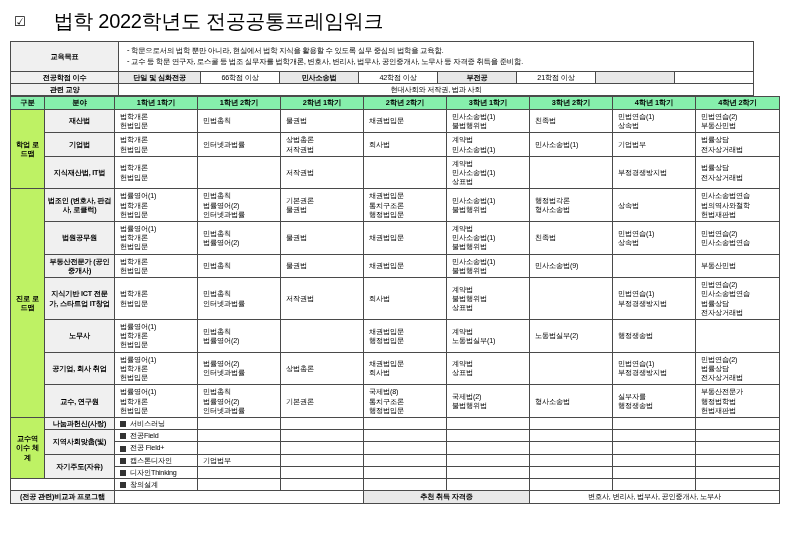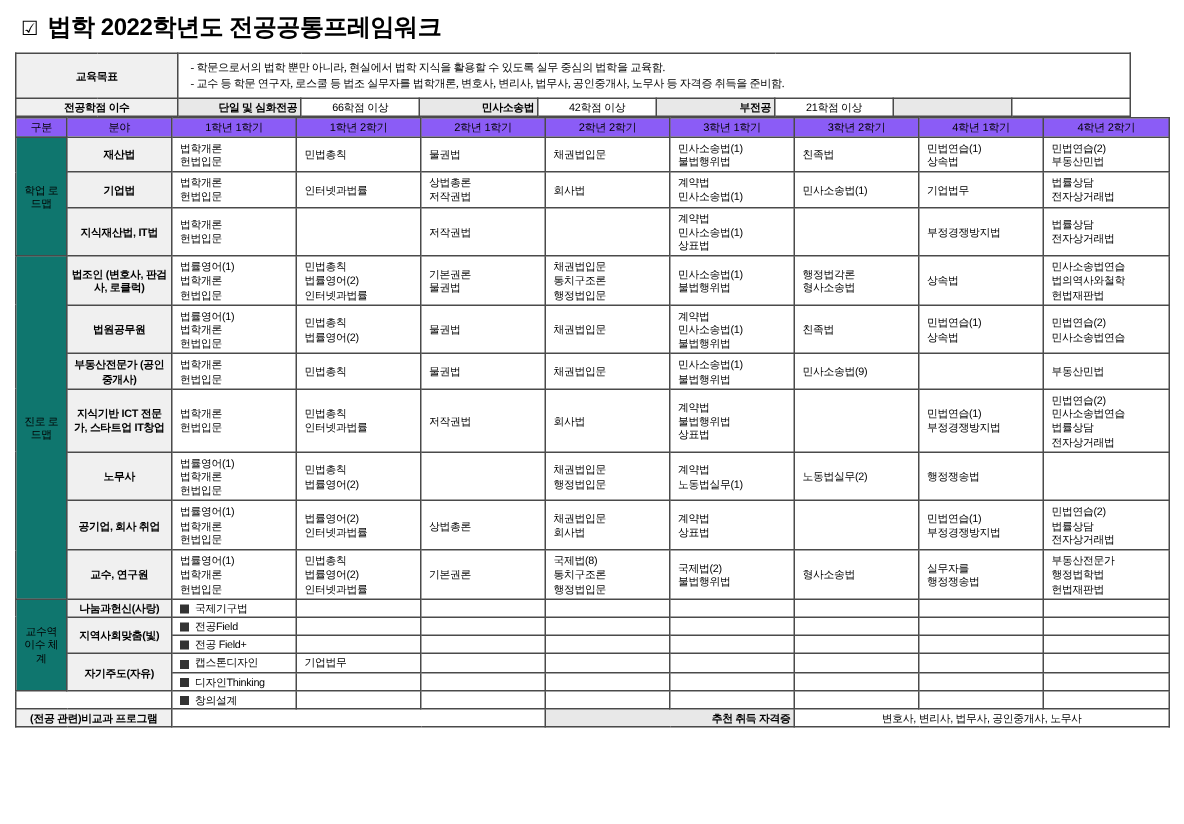--- a/index.html
+++ b/index.html
@@ -1,33 +1,33 @@
 <!DOCTYPE html>
 <html><head>
 <meta charset="utf-8">
 <style>
   html,body{margin:0;padding:0;background:#ffffff;}
   body{width:789px;height:549px;font-family:"Liberation Sans","DejaVu Sans",sans-serif;color:#000;}
   .page{position:relative;width:789px;height:549px;padding:0;box-sizing:border-box;}
   .title-row{display:flex;align-items:center;gap:6px;padding:8px 0 6px 14px;}
   .title-check{font-size:13px;line-height:1;}
-  .title-text{font-size:16px;font-weight:bold;letter-spacing:-.3px;}
+  .title-text{font-size:20px;font-weight:normal;letter-spacing:-.3px;margin-left:22px;}
   table{border-collapse:collapse;margin:0 10px;width:744px;table-layout:fixed;}
   td,th{border:1px solid #4a4a4a;font-size:7.2px;line-height:1.28;padding:1px 2px;vertical-align:middle;text-align:center;letter-spacing:-.2px;}
-  .hdr{background:#e8e8e8;font-weight:bold;text-align:right;}
+  .hdr{background:#e8e8e8;font-weight:bold;}
   .lbl{background:#f0f0f0;font-weight:bold;}
   .goal{text-align:left;padding:3px 8px;font-size:7.4px;line-height:1.55;font-family:Liberation Serif, serif;}
   .goal div{white-space:nowrap;}
   .cellblock{padding:2px 2px;}
   .cellblock div{white-space:nowrap;}
-  .vert{font-weight:normal;background:#0f766e;}
+  .vert{font-weight:bold;background:#bef264;}
   .vert span{display:inline-block;}
   .left{text-align:left;padding-left:5px;}
   .sq{display:inline-block;width:6px;height:6px;background:#333;margin-right:4px;vertical-align:middle;}
-  .colhdr{background:#8b5cf6;font-weight:normal;font-size:7.4px;}
+  .colhdr{background:#86efac;font-weight:bold;font-size:7.4px;}
 </style>
 </head>
 <body>
 
 <div class="page">
 
   <div class="title-row">
     <span class="title-check">☑</span>
     <span class="title-text">법학 2022학년도 전공공통프레임워크</span>
   </div>
@@ -56,20 +56,24 @@
     <tr>
       <td class="lbl" colspan="2">전공학점 이수</td>
       <td class="hdr">단일 및 심화전공</td>
       <td>66학점 이상</td>
       <td class="hdr">민사소송법</td>
       <td>42학점 이상</td>
       <td class="hdr">부전공</td>
       <td>21학점 이상</td>
       <td class="hdr"></td>
       <td></td>
+    </tr>
+    <tr>
+      <td class="lbl" colspan="2">관련 교양</td>
+      <td colspan="8">현대사회와 저작권, 법과 사회</td>
     </tr>
   </tbody>
     </table>
 
   <table>
     <colgroup>
       <col style="width:34px">
         <col style="width:70px">
       <col style="width:83px">
         <col style="width:83px">
@@ -417,21 +421,21 @@
             <div>행정법학법</div>
             <div>헌법재판법</div>
           </td>
     </tr>
 
     <tr>
       <td class="vert" rowspan="5">
         <span>교수역 이수 체계</span>
       </td>
       <td class="lbl">나눔과헌신(사랑)</td>
-      <td class="left"><span class="sq"></span><span>국제기구법</span></td>
+      <td class="left"><span class="sq"></span><span>서비스러닝</span></td>
       <td></td>
       <td></td>
       <td></td>
       <td></td>
       <td></td>
       <td></td>
       <td></td>
     </tr>
     <tr>
       <td class="lbl" rowspan="2">지역사회맞춤(빛)</td>

